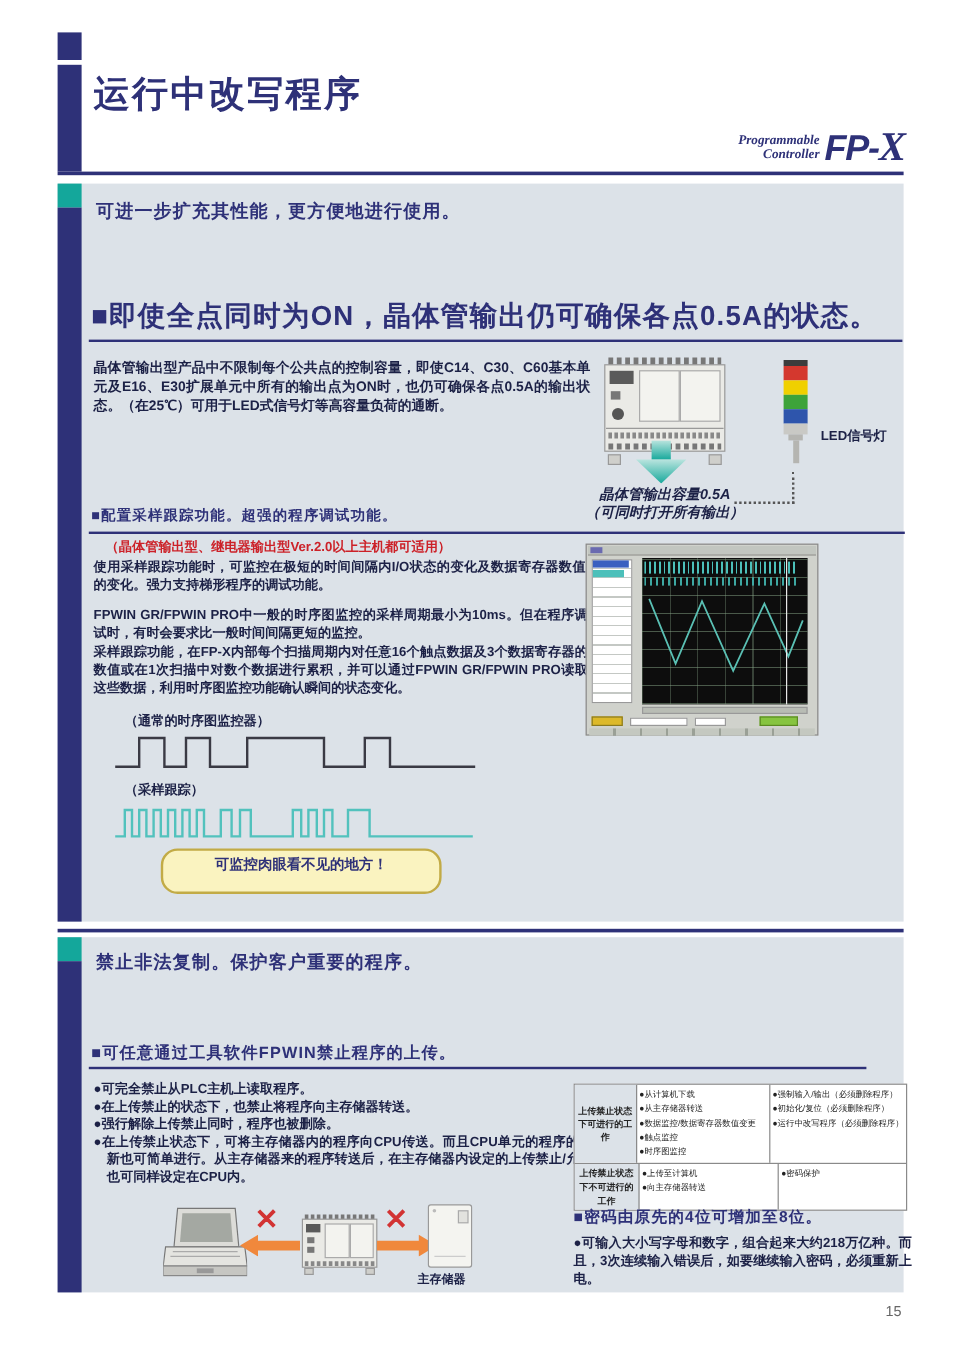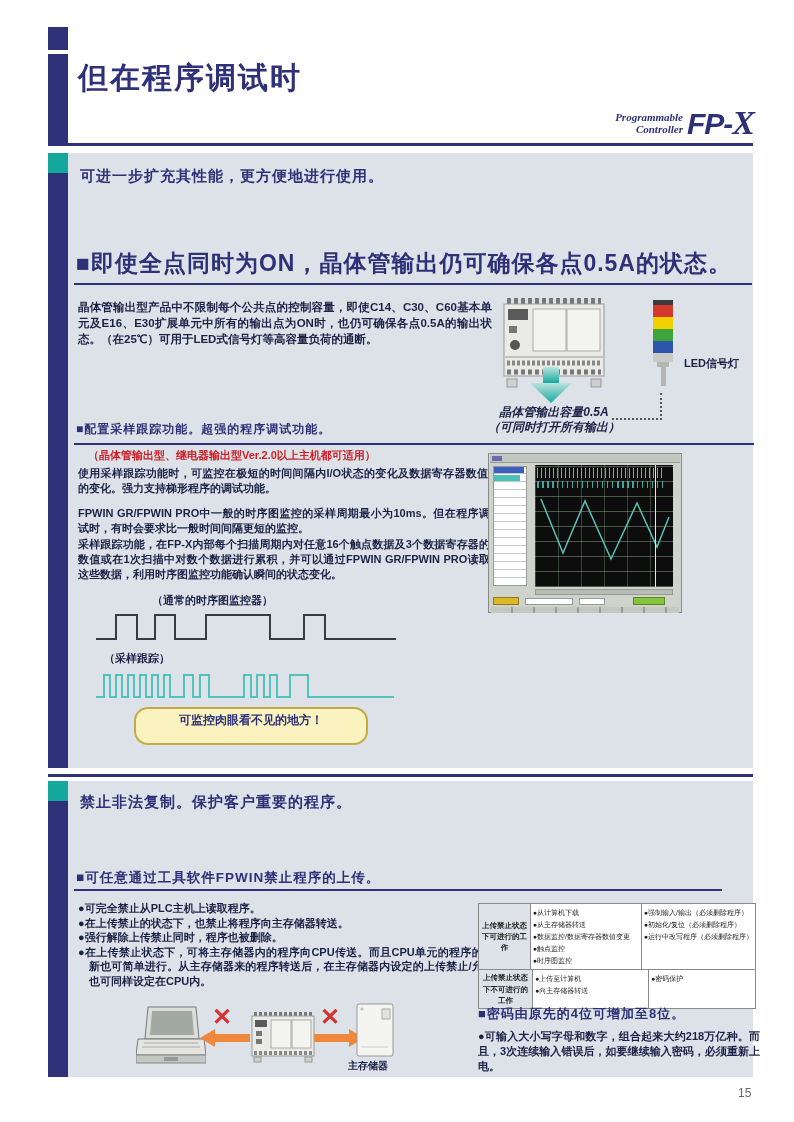--- a/index.html
+++ b/index.html
@@ -85,21 +85,21 @@
   .xmark { position:absolute; font-size:24px; font-weight:bold; color:#d23333; line-height:24px; }
   .pagenum { position:absolute; left:738px; top:1086px; font-size:12px; color:#666; }
 </style>
 </head>
 <body>
 
 <div id="page">
 
   <div class="top-sq"></div>
   <div class="head-bar"></div>
-  <div class="page-title">但在程序调试时</div>
+  <div class="page-title">运行中改写程序</div>
   <div class="logo">
     <div class="logo-small">
       <div>Programmable</div>
       <div>Controller</div>
     </div>
     <div class="logo-main"><span>FP-</span><span class="fx">X</span></div>
   </div>
   <div class="hrule" style="top:143px;"></div>
 
   <div class="panel" style="top:153px; height:615px;">
@@ -157,21 +157,21 @@
     </div>
     <div class="small-lbl" style="left:636px; top:203px;">LED信号灯</div>
 
     <div class="h-mid" style="top:268px;">■配置采样跟踪功能。超强的程序调试功能。</div>
     <div class="rule2" style="top:290px; left:26px; width:680px; height:1.5px;"></div>
     <div class="note-red" style="top:295px;">（晶体管输出型、继电器输出型Ver.2.0以上主机都可适用）</div>
     <div class="body-txt" style="top:313px; left:30px; width:410px; line-height:15px; font-size:11px;">使用采样跟踪功能时，可监控在极短的时间间隔内I/O状态的变化及数据寄存器数值的变化。强力支持梯形程序的调试功能。</div>
     <div class="body-txt" style="top:353px; left:30px; width:412px; line-height:15px; font-size:11px;">FPWIN GR/FPWIN PRO中一般的时序图监控的采样周期最小为10ms。但在程序调试时，有时会要求比一般时间间隔更短的监控。</div>
     <div class="body-txt" style="top:384px; left:30px; width:412px; line-height:15px; font-size:11px;">采样跟踪功能，在FP-X内部每个扫描周期内对任意16个触点数据及3个数据寄存器的数值或在1次扫描中对数个数据进行累积，并可以通过FPWIN GR/FPWIN PRO读取这些数据，利用时序图监控功能确认瞬间的状态变化。</div>
 
-    <div class="small-lbl" style="left:56px; top:440px;margin-left:48px;">（通常的时序图监控器）</div>
+    <div class="small-lbl" style="left:56px; top:440px;">（通常的时序图监控器）</div>
     <svg class="abs" style="left:46px; top:456px;" width="312" height="34" viewBox="0 0 312 34">
       <path d="M2 30 H22 V6 H43 V30 H61 V6 H81 V30 H112 V6 H176 V30 H210 V6 H231 V30 H302" fill="none" stroke="#3a3a44" stroke-width="2"></path>
     </svg>
 
     <div class="small-lbl" style="left:56px; top:498px;">（采样跟踪）</div>
     <svg class="abs" style="left:46px; top:514px;" width="312" height="34" viewBox="0 0 312 34">
       <path d="M2 30 H10 V8 H16 V30 H22 V8 H28 V30 H34 V8 H40 V30 H46 V8 H52 V30 H58 V8 H64 V30 H70 V8 H76 V30 H90 V8 H99 V30 H106 V8 H115 V30 H150 V8 H157 V30 H163 V8 H170 V30 H176 V8 H183 V30 H196 V8 H214 V30 H300" fill="none" stroke="#52c2bd" stroke-width="2"></path>
     </svg>
 
     <div class="pill" style="left:86px; top:554px; width:234px; height:38px;">可监控肉眼看不见的地方！</div>

